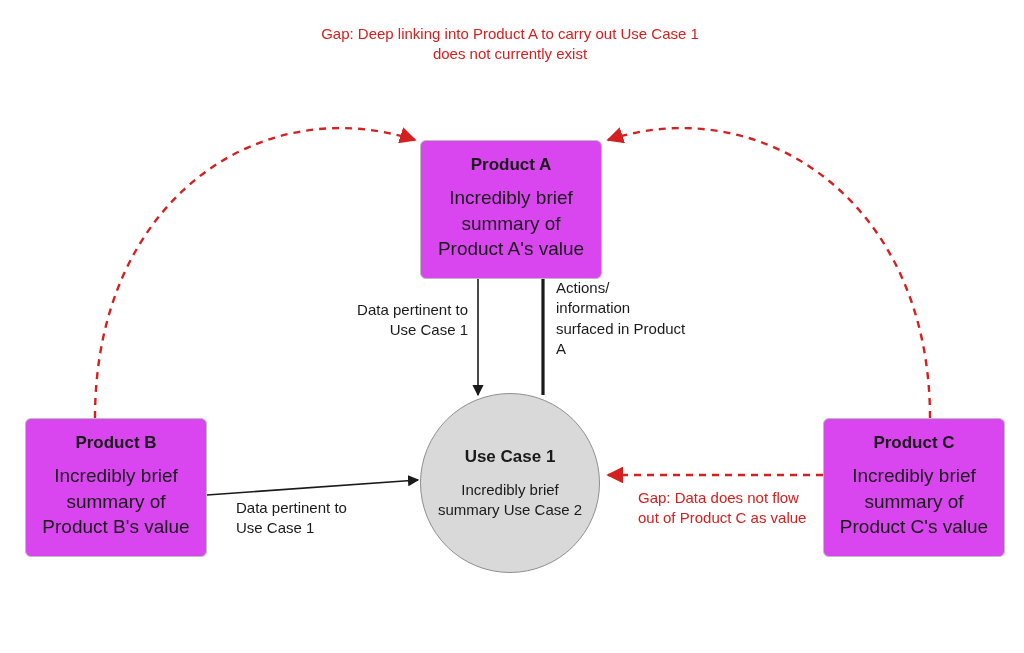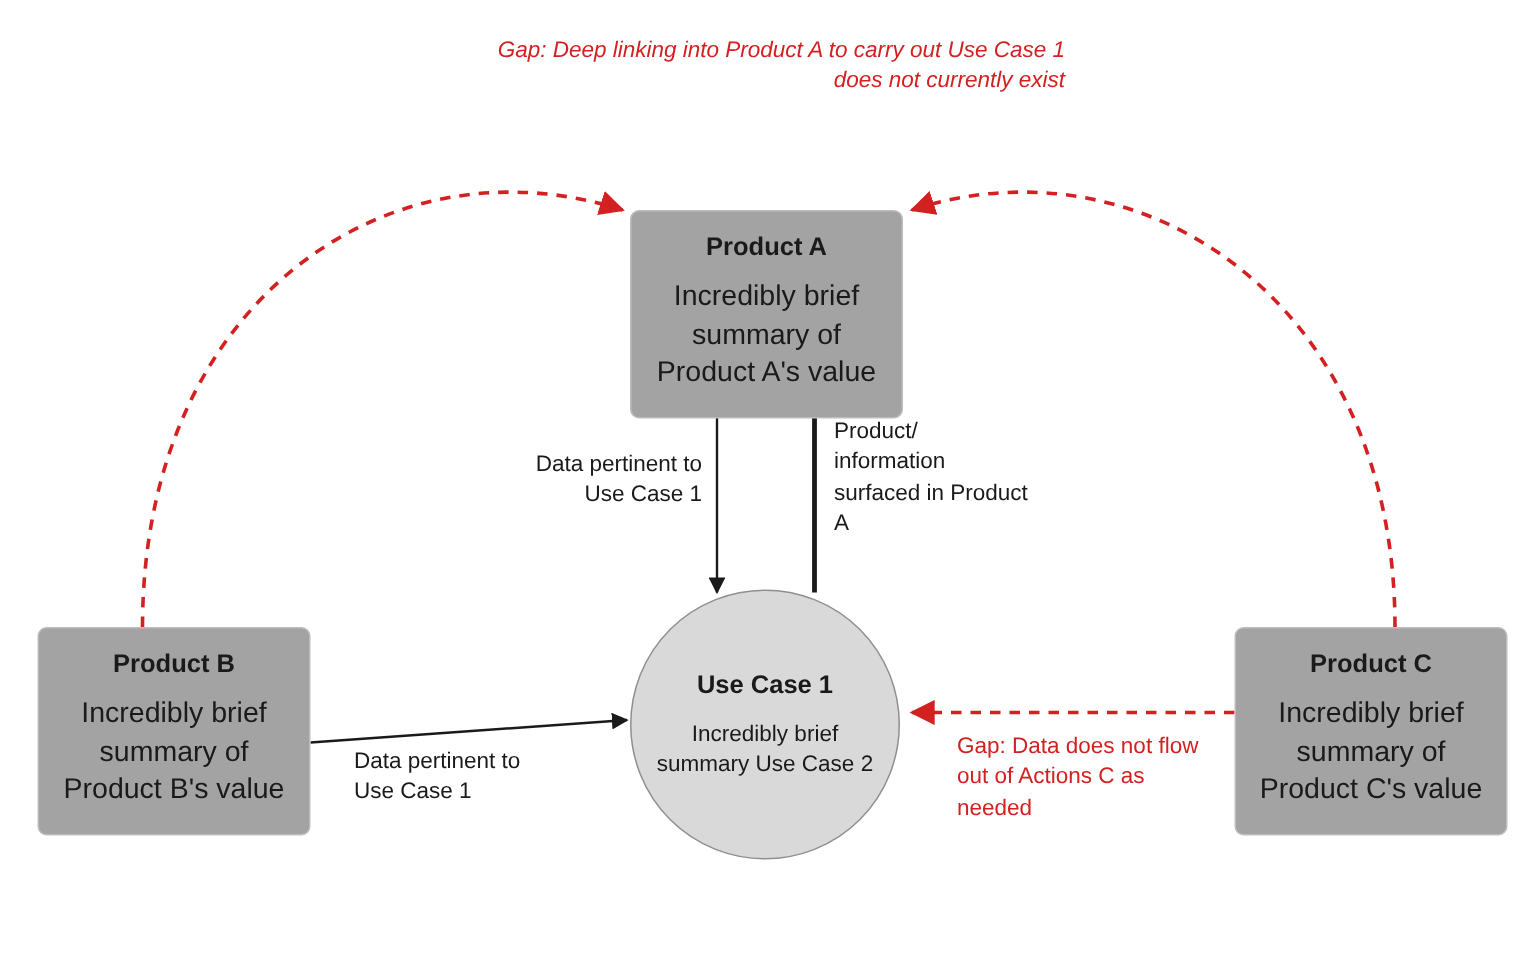--- a/index.html
+++ b/index.html
@@ -19,21 +19,21 @@
   }
   svg.connectors {
     position: absolute;
     inset: 0;
     width: 1024px;
     height: 653px;
     pointer-events: none;
   }
   .box {
     position: absolute;
-    background: #a3a3a3;
+    background: #d946ef;
     border: 1px solid #bdbdbd;
     border-radius: 6px;
     text-align: center;
     padding: 14px 10px 16px 10px;
     box-sizing: border-box;
   }
   .box .title {
     font-weight: 700;
     font-size: 17px;
     margin-bottom: 10px;
@@ -66,21 +66,21 @@
   }
   .label {
     position: absolute;
     font-size: 15px;
     line-height: 1.35;
     color: #1a1a1a;
   }
   .label.red {
     color: #d32020;
   }
-  .label.center { text-align: right; font-style: italic; }
+  .label.center { text-align: center; }
 </style>
 </head>
 <body>
 
 <div class="stage">
 
   <svg class="connectors" viewBox="0 0 1024 653">
     <defs>
       <marker id="arrow-black-thin" viewBox="0 0 10 10" refX="9" refY="5" markerWidth="7" markerHeight="7" orient="auto-start-reverse">
         <path d="M 0 0 L 10 5 L 0 10 z" fill="#1a1a1a"></path>
@@ -123,19 +123,19 @@
     <div class="desc">Incredibly brief summary of Product B's value</div>
   </div>
 
   <div class="box" style="left:823px; top:418px; width:182px;">
     <div class="title">Product C</div>
     <div class="desc">Incredibly brief summary of Product C's value</div>
   </div>
 
   <div class="label" style="left:333px; top:300px; width:135px; text-align:right;">Data pertinent to Use Case 1</div>
 
-  <div class="label" style="left:556px; top:278px; width:130px;">Product/ information surfaced in Product A</div>
+  <div class="label" style="left:556px; top:278px; width:130px;">Actions/ information surfaced in Product A</div>
 
   <div class="label" style="left:236px; top:498px; width:140px;">Data pertinent to Use Case 1</div>
 
-  <div class="label red" style="left:638px; top:488px; width:175px;">Gap: Data does not flow out of Actions C as needed</div>
+  <div class="label red" style="left:638px; top:488px; width:175px;">Gap: Data does not flow out of Product C as value</div>
 
 </div>
 
 </body></html>

